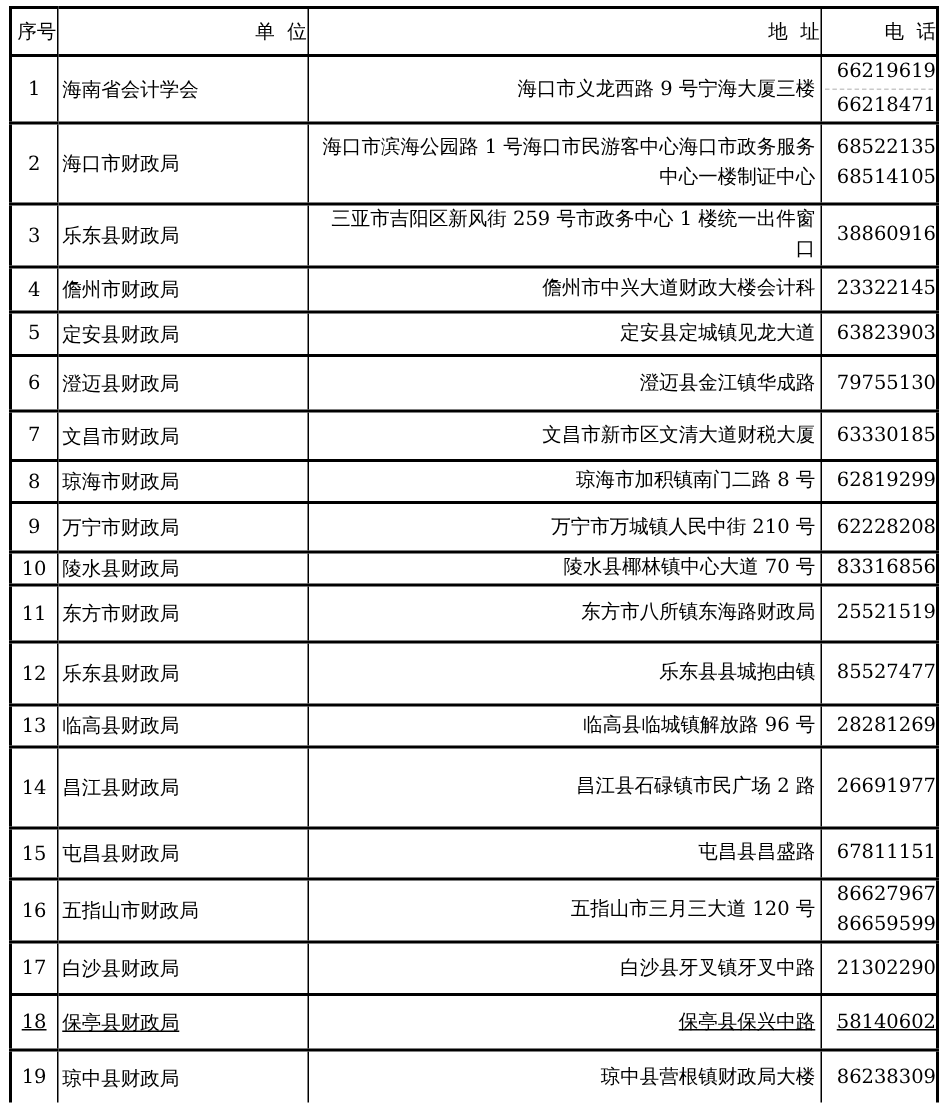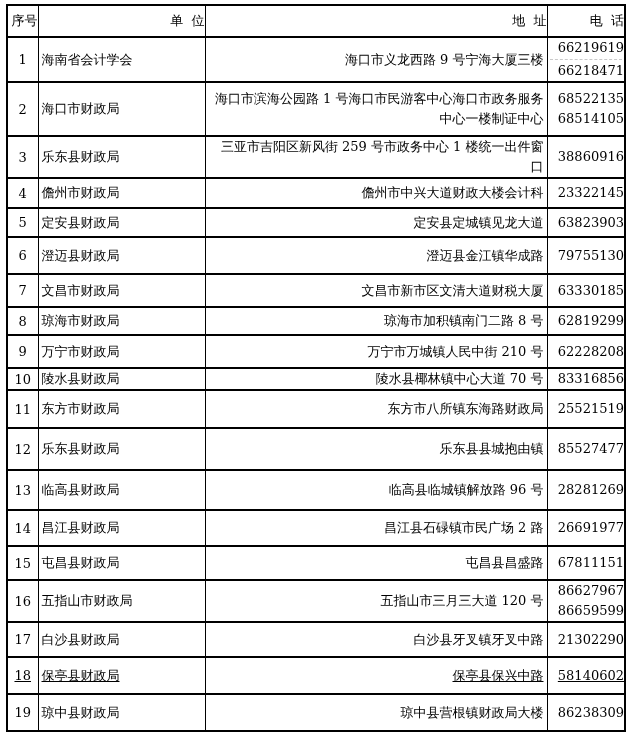--- a/index.html
+++ b/index.html
@@ -44,22 +44,22 @@
   tbody tr:nth-child(3)  { height: 41px; }
   tbody tr:nth-child(4)  { height: 30px; }
   tbody tr:nth-child(5)  { height: 29px; }
   tbody tr:nth-child(6)  { height: 37px; }
   tbody tr:nth-child(7)  { height: 33px; }
   tbody tr:nth-child(8)  { height: 28px; }
   tbody tr:nth-child(9)  { height: 33px; }
   tbody tr:nth-child(10) { height: 22px; margin-left: 11px; }
   tbody tr:nth-child(11) { height: 38px; }
   tbody tr:nth-child(12) { height: 42px; }
-  tbody tr:nth-child(13) { height: 40px; }
-  tbody tr:nth-child(14) { height: 36px; }
+  tbody tr:nth-child(13) { height: 28px; }
+  tbody tr:nth-child(14) { height: 54px; }
   tbody tr:nth-child(15) { height: 34px; }
   tbody tr:nth-child(16) { height: 38px; padding-left: 19px; }
   tbody tr:nth-child(17) { height: 35px; }
   tbody tr:nth-child(18) { height: 37px; text-decoration: underline; }
   tbody tr:nth-child(19) { height: 37px; margin-left: 40px; }
 
   td.no-cell    { text-align: center; }
   td.unit-cell  { text-align: left; padding-left: 3px; padding-right: 2px; }
   td.addr-cell  { text-align: right; padding-left: 3px; padding-right: 3px; line-height: 20px; }
   td.phone-cell { text-align: right; }

